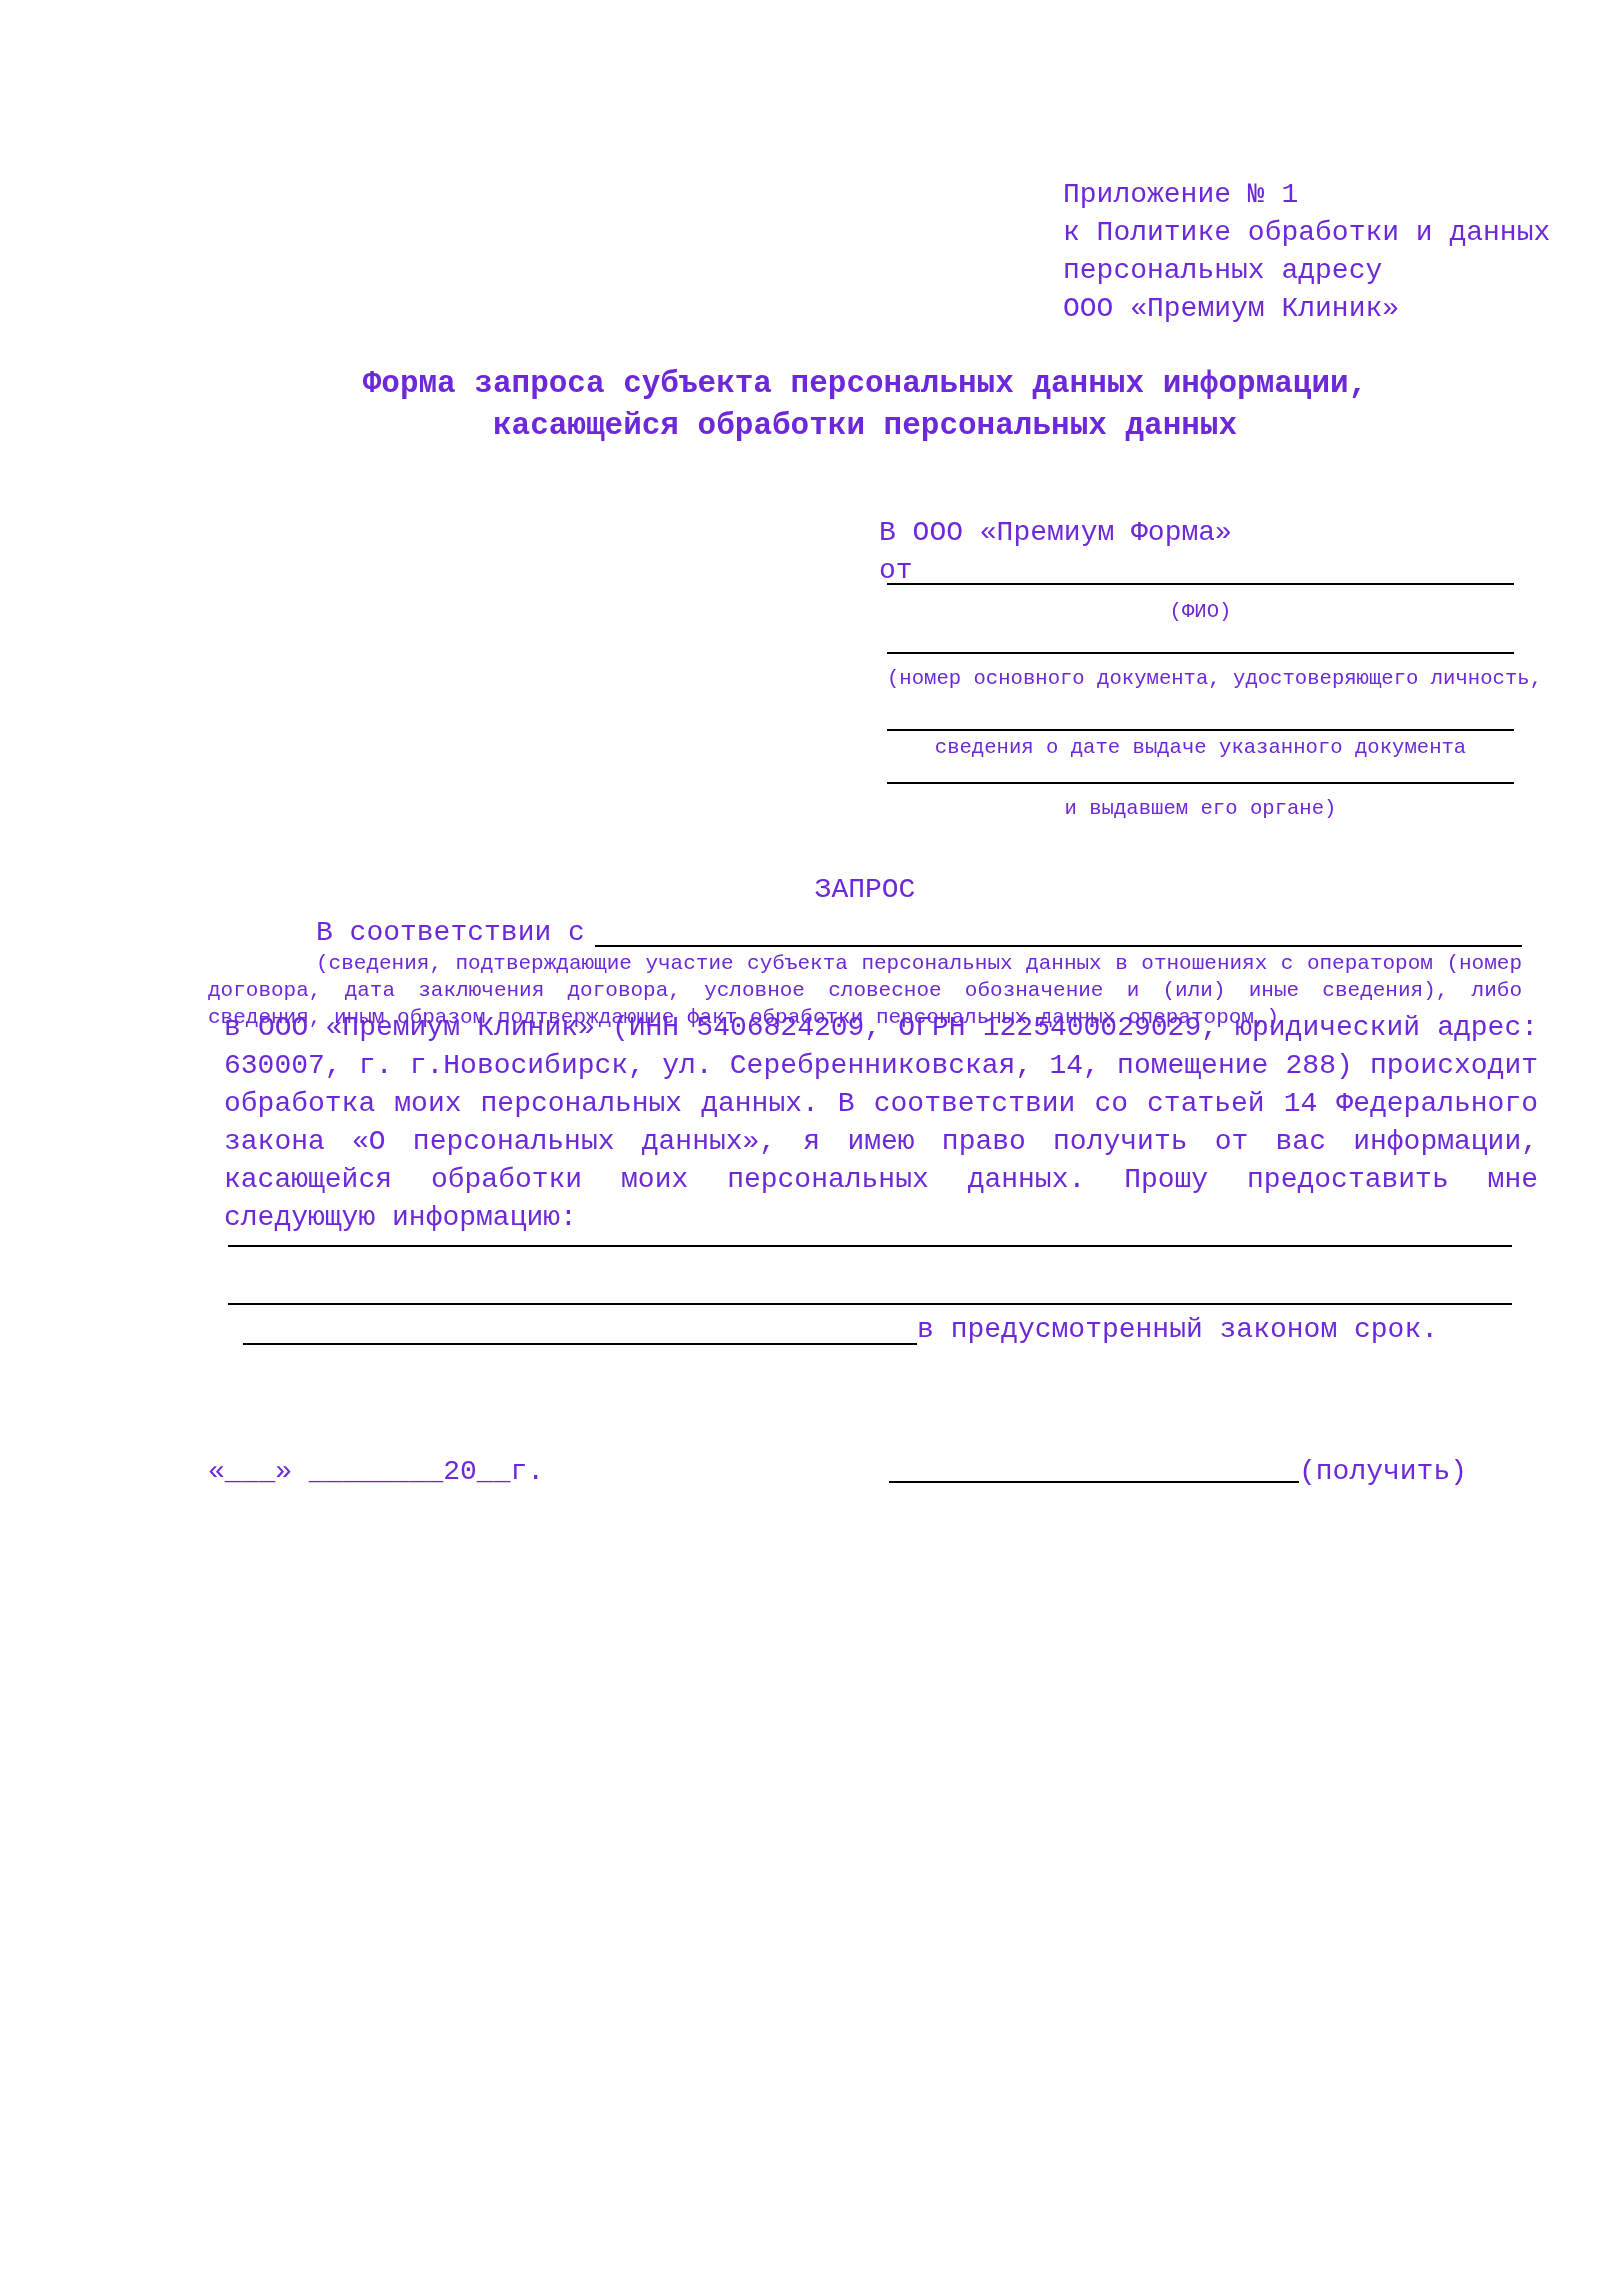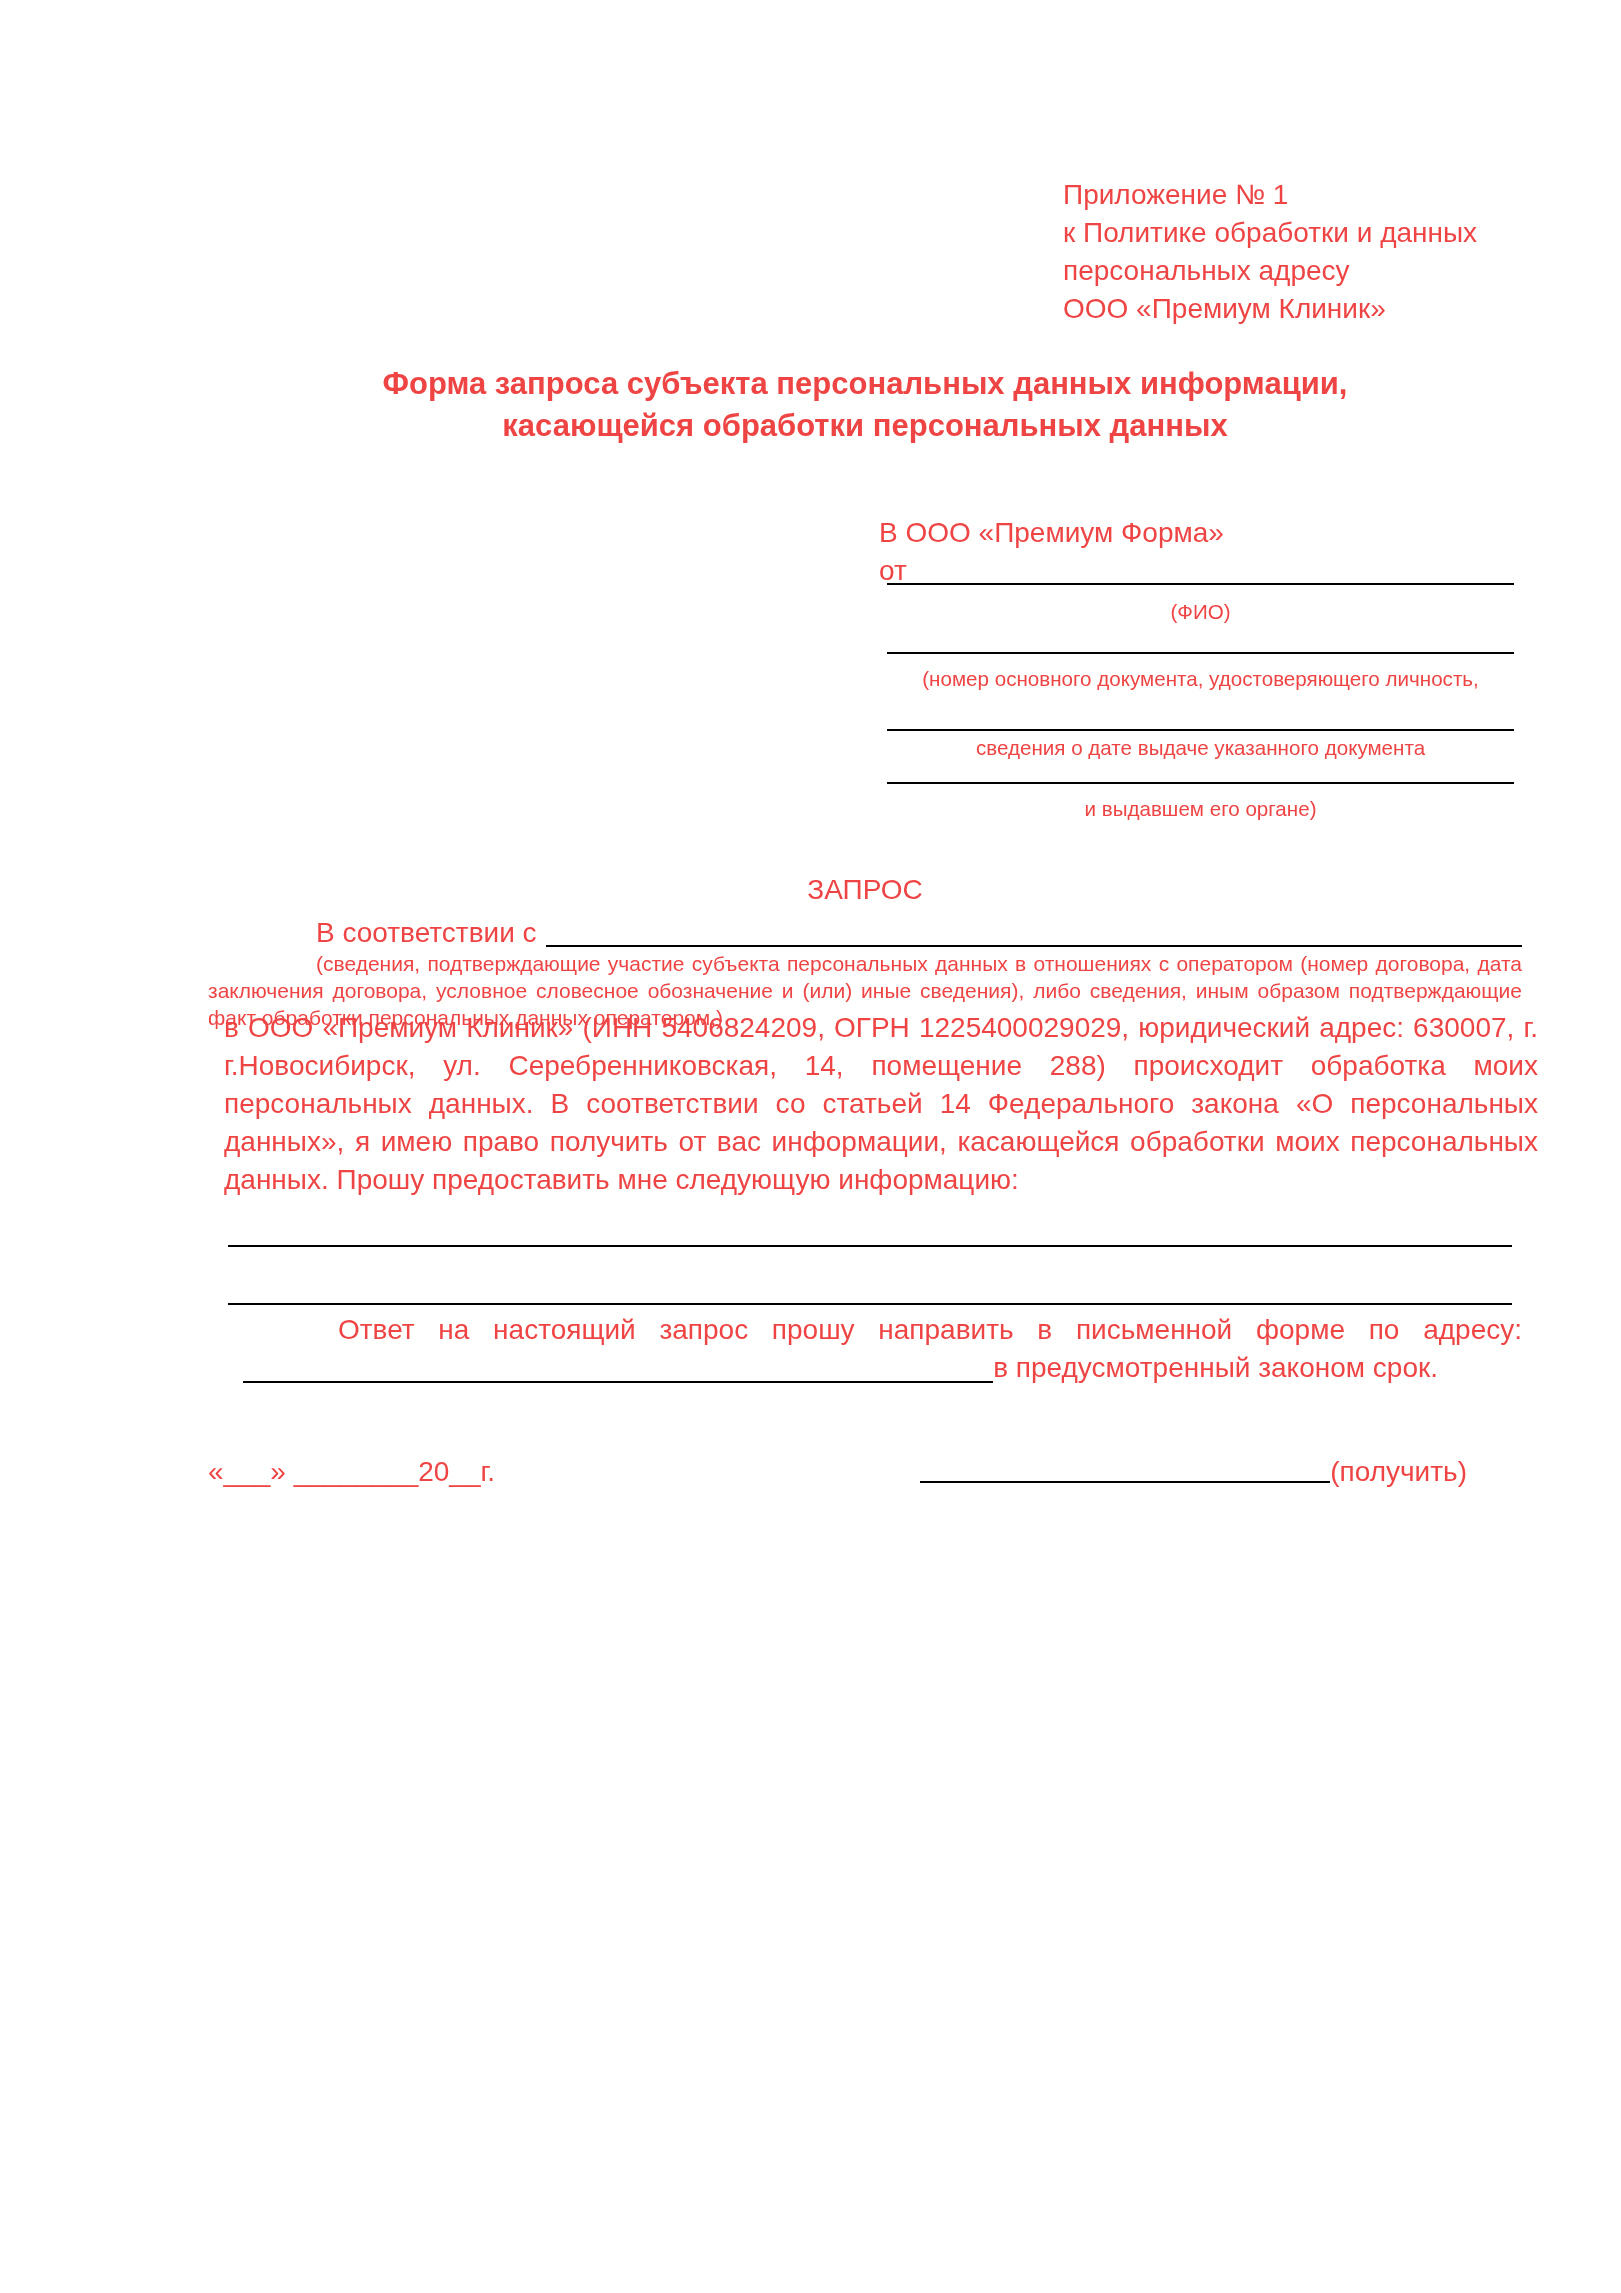--- a/index.html
+++ b/index.html
@@ -1,22 +1,22 @@
 <!DOCTYPE html>
 <html lang="ru"><head>
 <meta charset="utf-8">
 <style>
   html, body { margin: 0; padding: 0; background: #ffffff; }
   .page {
     position: relative;
     width: 1621px;
     height: 2294px;
     background: #ffffff;
-    color: #ef4444;
-    font-family: Liberation Sans, sans-serif;
+    color: #6d28d9;
+    font-family: Liberation Mono, monospace;
     overflow: hidden;
   }
   .abs { position: absolute; }
 
   
   .header-note { left: 1063px; top: 176px; font-size: 28px; line-height: 38px; }
 
   
   .doc-title {
     left: 208px; top: 363px; width: 1314px;
@@ -127,21 +127,20 @@
   </div>
 
   <div class="abs hint">(сведения, подтверждающие участие субъекта персональных данных в отношениях с оператором (номер договора, дата заключения договора, условное словесное обозначение и (или) иные сведения), либо сведения, иным образом подтверждающие факт обработки персональных данных оператором,)</div>
 
   <div class="abs body-par">в ООО «Премиум Клиник» (ИНН 5406824209, ОГРН 1225400029029, юридический адрес: 630007, г. г.Новосибирск, ул. Серебренниковская, 14, помещение 288) происходит обработка моих персональных данных. В соответствии со статьей 14 Федерального закона «О персональных данных», я имею право получить от вас информации, касающейся обработки моих персональных данных. Прошу предоставить мне следующую информацию:</div>
 
   <div class="abs answer-line a1"></div>
   <div class="abs answer-line a2"></div>
 
   <div class="abs reply">
-    <div class="reply-l1">Ответ на настоящий запрос прошу направить в письменной форме по адресу:</div>
     <div class="reply-l2">
       <span class="fill"></span>
       <span class="reply-suffix">в предусмотренный законом срок.</span>
     </div>
   </div>
 
   <div class="abs footer-row">
     <span class="date-blank">«___» ________20__г.</span>
     <span class="sig-group">
       <span class="sig-line"></span>

